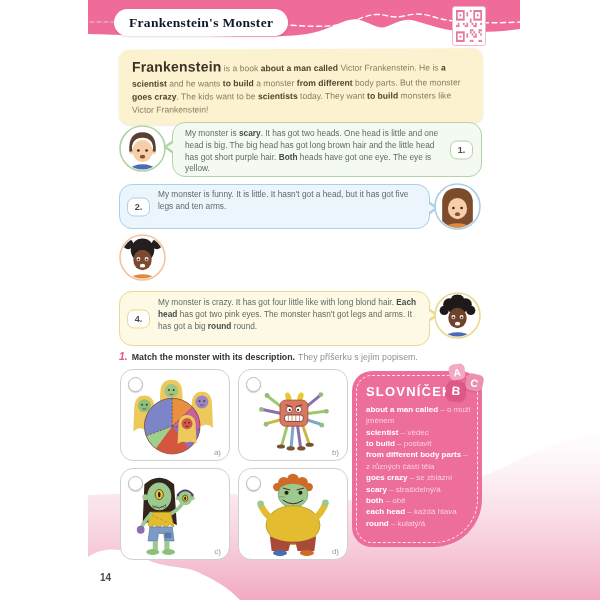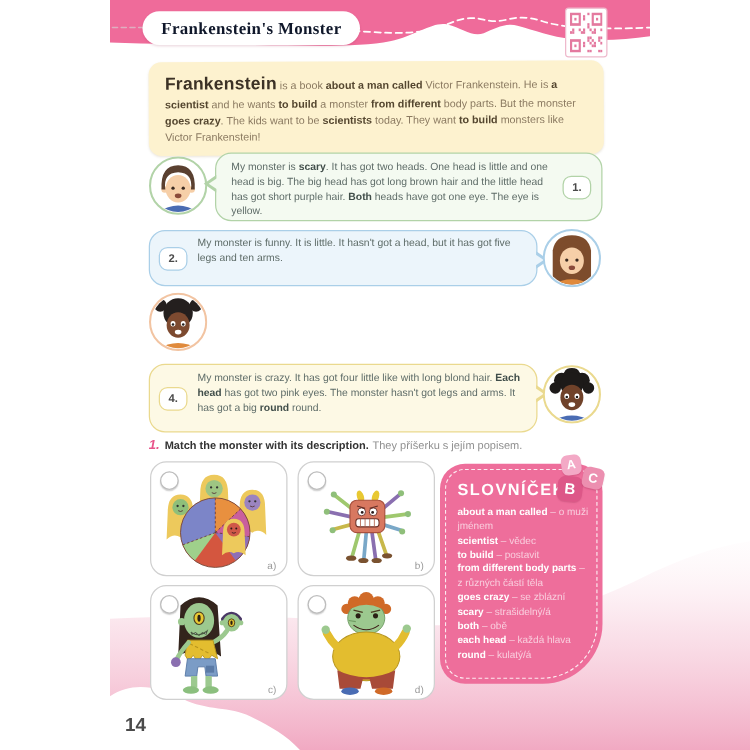--- a/index.html
+++ b/index.html
@@ -69,21 +69,21 @@
   .vocab-list { margin:0 8px 0 14px; font-size:8px; line-height:1.42; color:#f9cede; }
   .vocab-list .en { font-weight:700; color:#fff; }
   .vletter { position:absolute; display:flex; align-items:center; justify-content:center;
     color:#fff; font-weight:800; border-radius:5px; box-shadow:0 1px 1px rgba(150,40,80,.25); }
   .vl-a { left:449px; top:364px; width:16px; height:16px; background:#f3a9c6; font-size:10px; transform:rotate(-8deg); }
   .vl-b { left:446px; top:381px; width:20px; height:20px; background:#dd5788; font-size:12px; transform:rotate(6deg); border-radius:6px; }
   .vl-c { left:466px; top:374px; width:17px; height:17px; background:#ec8fb0; font-size:10.5px; transform:rotate(12deg); }
 
   
   .bottom-svg { position:absolute; left:88px; top:415px; width:512px; height:185px; }
-  .page-number { position:absolute; left:100px; top:572px; font-size:15px; font-weight:700; color:#4a4a4a; }
+  .page-number { position:absolute; left:100px; top:572px; font-size:10px; font-weight:700; color:#4a4a4a; }
 </style>
 </head>
 <body>
 
 <div class="canvas">
 
   <svg class="bottom-svg" viewBox="0 0 512 185">
     <defs>
       <linearGradient id="pinkGrad" x1="0" y1="0" x2="0" y2="1">
         <stop offset="0" stop-color="#fdf1f5" stop-opacity="0.15"></stop>

